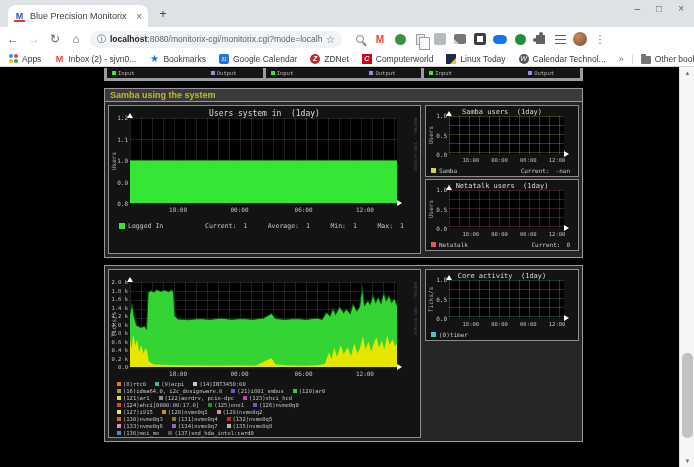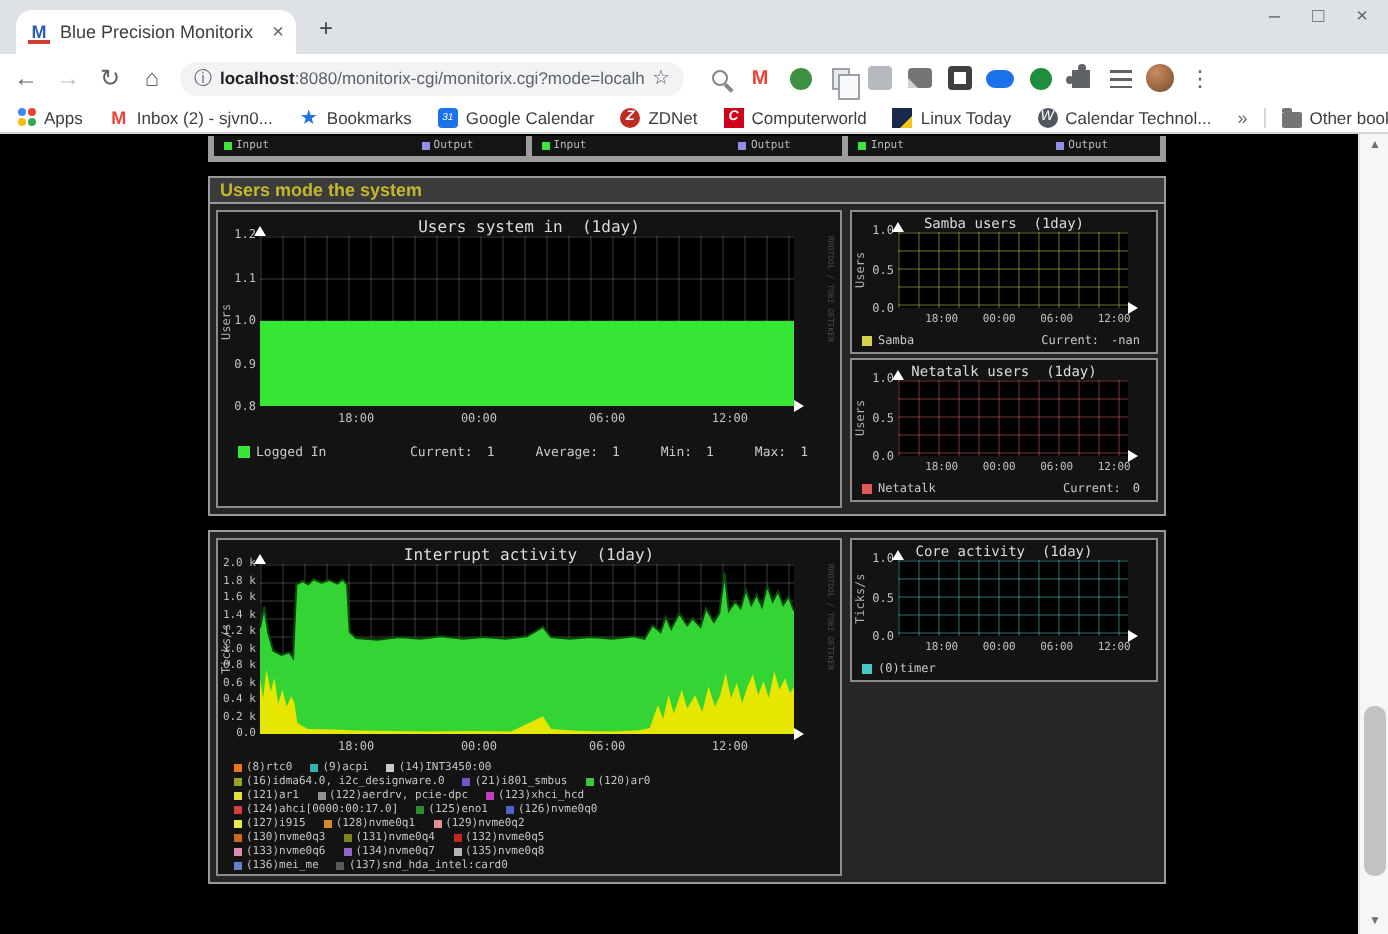--- a/index.html
+++ b/index.html
@@ -292,21 +292,21 @@
               <span>Input</span>
             </span>
           <span class="io">
               <i class="sw" style="background: rgb(143, 143, 232);"></i>
               <span>Output</span>
             </span>
         </div>
       </div>
 
       <div class="section">
-        <div class="sec-head">Users mode the system</div>
+        <div class="sec-head">Samba using the system</div>
         <div class="sec-body">
           <div class="gpanel gp-big">
             <div class="g-title">Users system in  (1day)</div>
             <div class="g-ylabel yl-big">Users</div>
             <div class="g-yticks yt-big">
                 <span>1.2</span>
                 <span>1.1</span>
                 <span>1.0</span>
                 <span>0.9</span>
                 <span>0.8</span>
@@ -405,21 +405,20 @@
                   </span>
               </div>
             </div>
           </div>
         </div>
       </div>
 
       <div class="section">
         <div class="sec-body">
           <div class="gpanel gp-big2">
-            <div class="g-title">Interrupt activity  (1day)</div>
             <div class="g-ylabel yl-big">Ticks/s</div>
             <div class="g-yticks yt-int">
                 <span>2.0 k</span>
                 <span>1.8 k</span>
                 <span>1.6 k</span>
                 <span>1.4 k</span>
                 <span>1.2 k</span>
                 <span>1.0 k</span>
                 <span>0.8 k</span>
                 <span>0.6 k</span>

